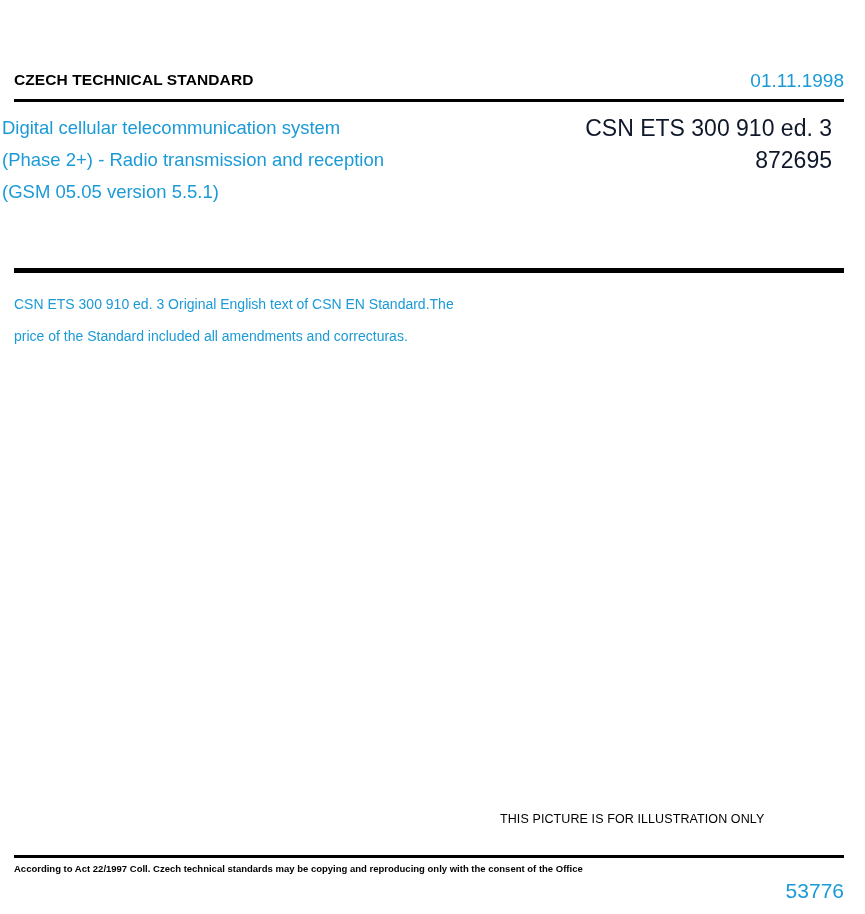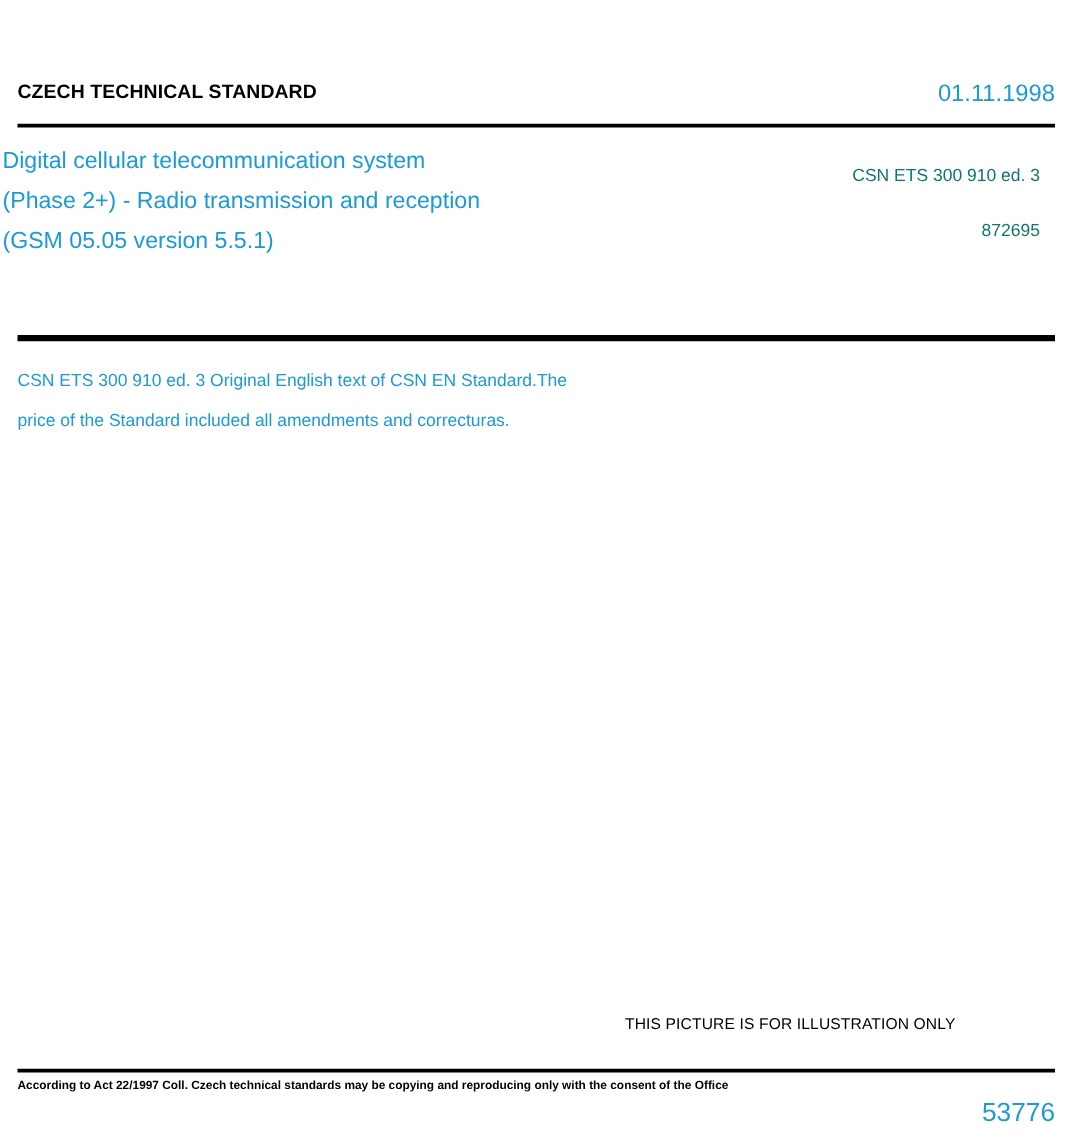--- a/index.html
+++ b/index.html
@@ -25,21 +25,21 @@
   }
 
   
   .header-row {
     position: absolute;
     left: 14px;
     top: 66px;
     width: 830px;
     height: 28px;
     display: flex;
-    align-items: flex-start;
+    align-items: center;
     justify-content: space-between;
   }
   .header-title {
     font-size: 15.5px;
     font-weight: bold;
     color: #000000;
     letter-spacing: 0.1px;
     line-height: 1;
   }
   .header-date {
@@ -75,25 +75,24 @@
     font-size: 18.5px;
     line-height: 32px;
     color: #1b9ad6;
     white-space: pre;
   }
   .title-right {
     text-align: right;
     width: 300px;
   }
   .title-right .line {
-    font-size: 14px;
+    font-size: 23px;
     line-height: 32px;
-    color: #0f766e;
-    white-space: pre;
-    margin-top: 12px;
+    color: #0f172a;
+    white-space: pre;
   }
 
   
   .rule-mid {
     position: absolute;
     left: 14px;
     top: 268px;
     width: 830px;
     height: 5px;
     background: #000000;

